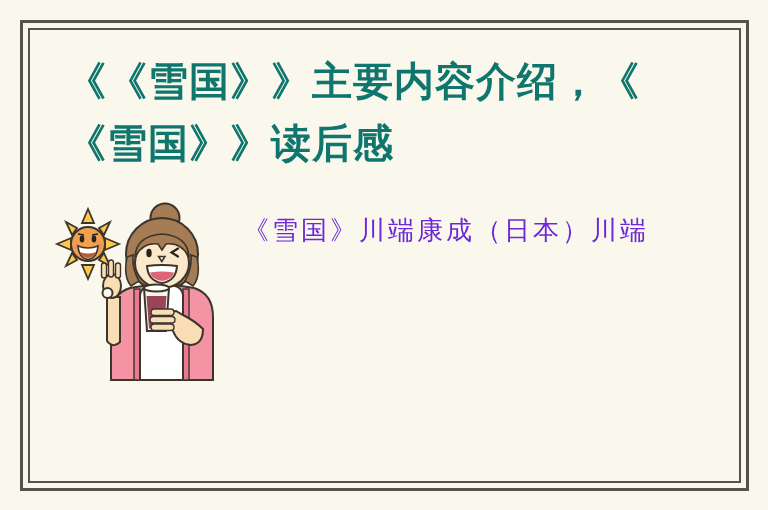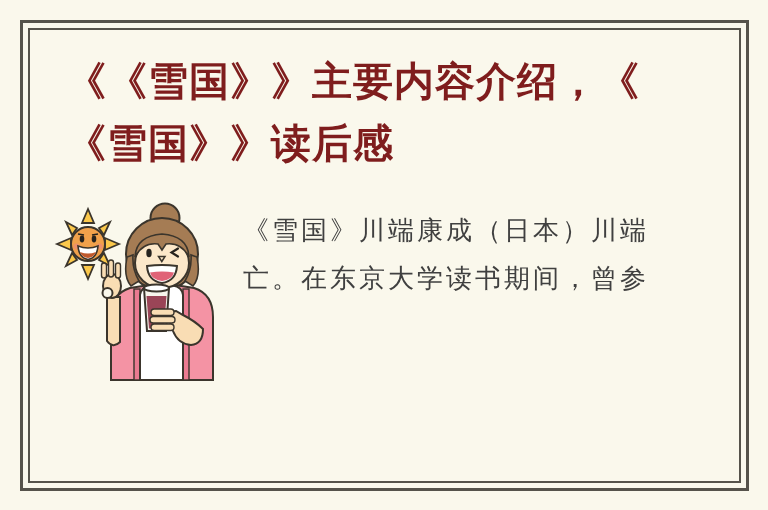--- a/index.html
+++ b/index.html
@@ -22,37 +22,37 @@
   }
   .page-title{
     position:absolute;
     left:66px;top:50px;
     width:640px;
     margin:0;
     font-family:"Liberation Sans", sans-serif;
     font-size:40px;
     font-weight:bold;
     line-height:62px;
-    color:#7f1d1d;
+    color:#0f766e;
     letter-spacing:1px;
   }
   .title-line{white-space:nowrap;}
   .illustration{
     position:absolute;
     left:45px;top:197px;
     width:180px;height:186px;
   }
   .body-text{
     position:absolute;
     left:243px;top:206px;
     width:410px;
     font-family:"DejaVu Serif", serif;
     font-size:26px;
     line-height:48px;
-    color:#404040;
+    color:#6d28d9;
     letter-spacing:3px;
   }
   .body-line{white-space:nowrap;}
 </style>
 </head>
 <body>
 
 <div class="page">
 
   <div class="frame-outer">
@@ -133,16 +133,15 @@
         <rect x="56.5" y="66" width="5" height="15" rx="2.5" stroke-width="1.4" fill="#f9ddb4" stroke="#3b352c"></rect>
         <rect x="63.5" y="63" width="5" height="17" rx="2.5" stroke-width="1.4" fill="#f9ddb4" stroke="#3b352c"></rect>
         <rect x="70.5" y="66" width="5" height="15" rx="2.5" stroke-width="1.4" fill="#f9ddb4" stroke="#3b352c"></rect>
         <circle cx="62.5" cy="96" r="5" stroke-width="2" fill="#faf8ec" stroke="#3b352c"></circle>
       </g>
     </g>
   </svg>
 
   <div class="body-text">
     <div class="body-line">《雪国》川端康成（日本）川端</div>
-    <div class="body-line">亡。在东京大学读书期间，曾参</div>
   </div>
 
 </div>
 
 </body></html>

